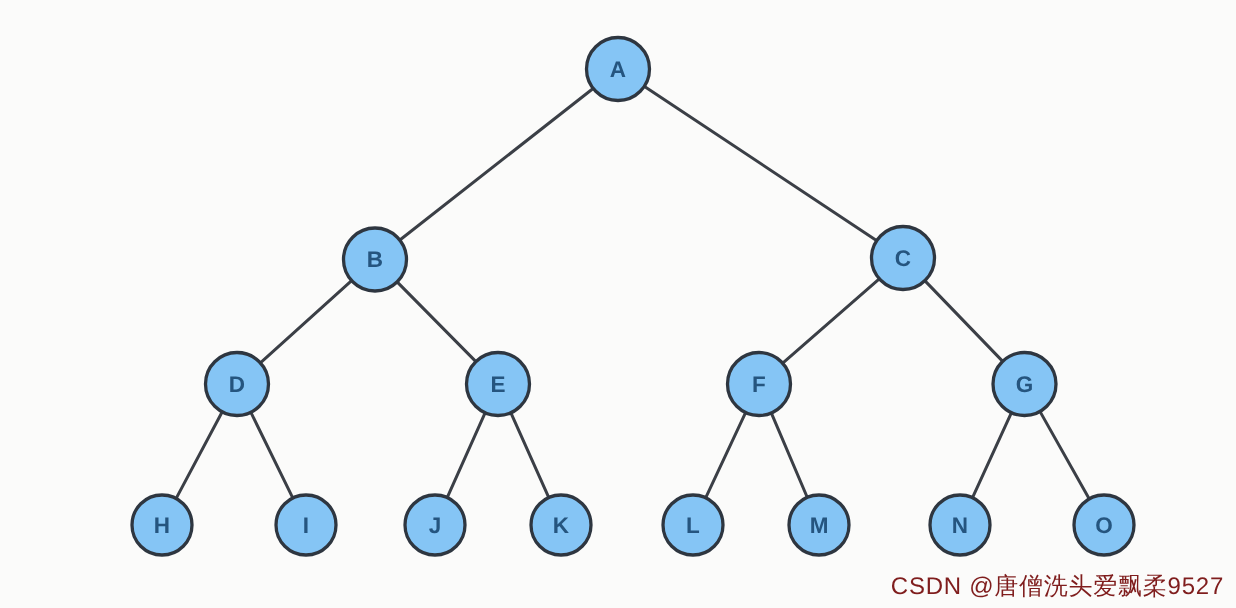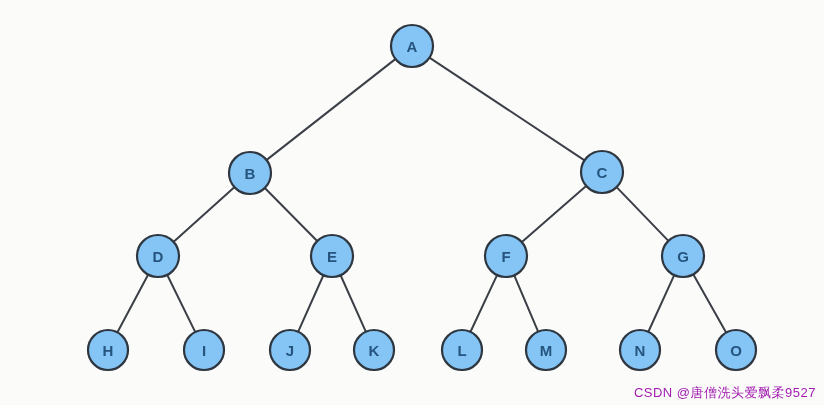--- a/index.html
+++ b/index.html
@@ -39,23 +39,23 @@
     font-size: 15px;
     font-weight: bold;
     text-anchor: middle;
     dominant-baseline: central;
     user-select: none;
   }
   .watermark {
     position: absolute;
     right: 8px;
     bottom: 3px;
-    color: #a21caf;
+    color: #7f1d1d;
     font-family: "Liberation Sans", sans-serif;
-    font-size: 13px;
+    font-size: 16px;
     letter-spacing: 0.5px;
     white-space: nowrap;
   }
 </style>
 </head>
 <body>
 
 <svg id="tree-canvas" viewBox="0 0 824 405" xmlns="http://www.w3.org/2000/svg">
   <g id="edges-layer">
       <line x1="396.26" y1="58.34" x2="265.74" y2="160.66" class="edge-line" stroke="#3b3f46"></line>

